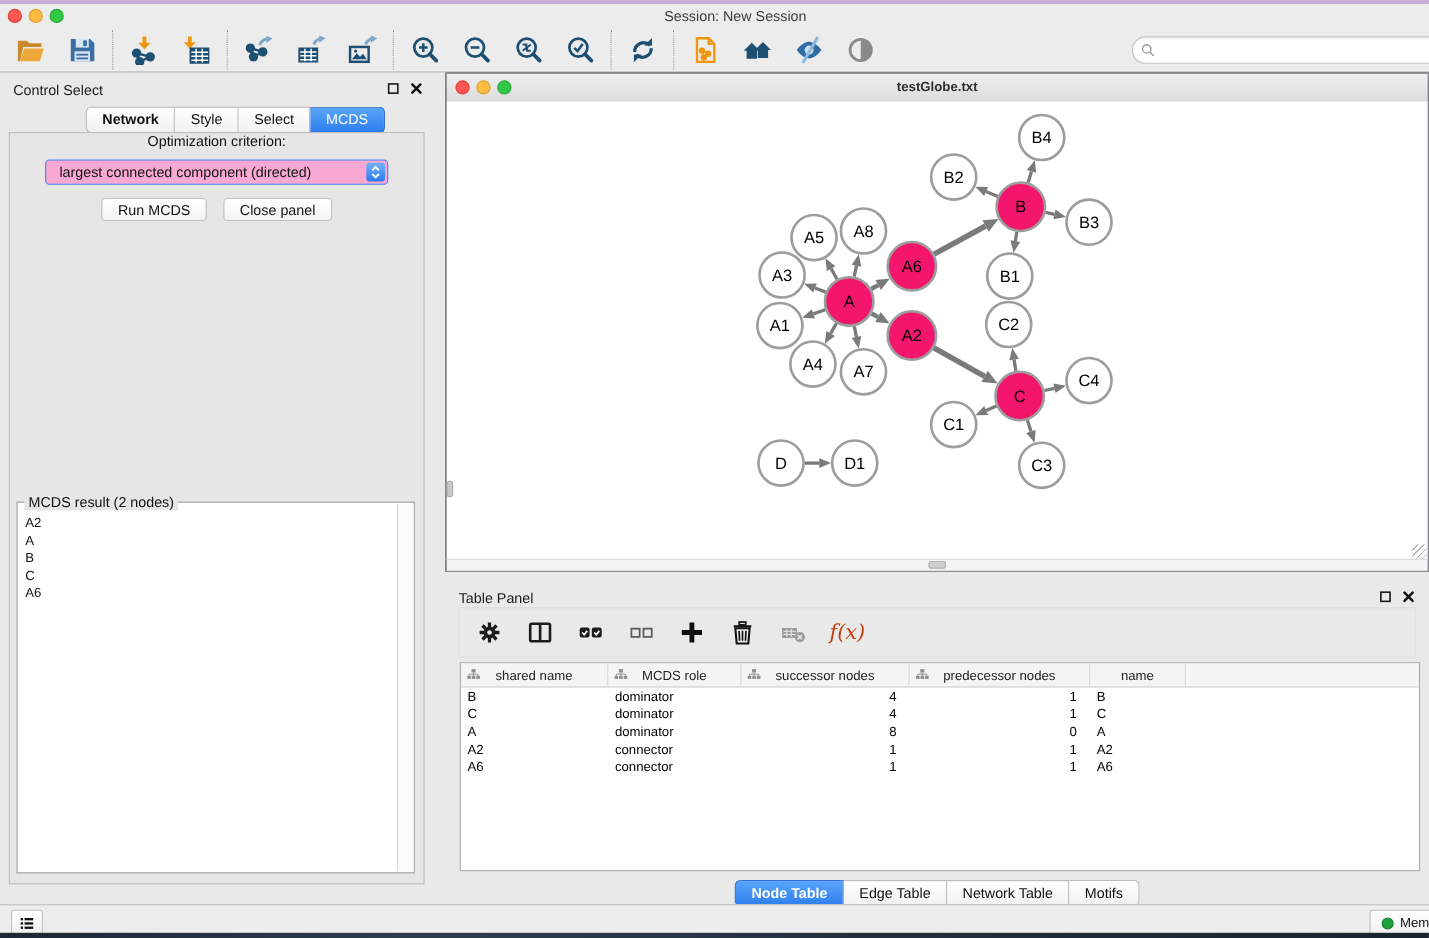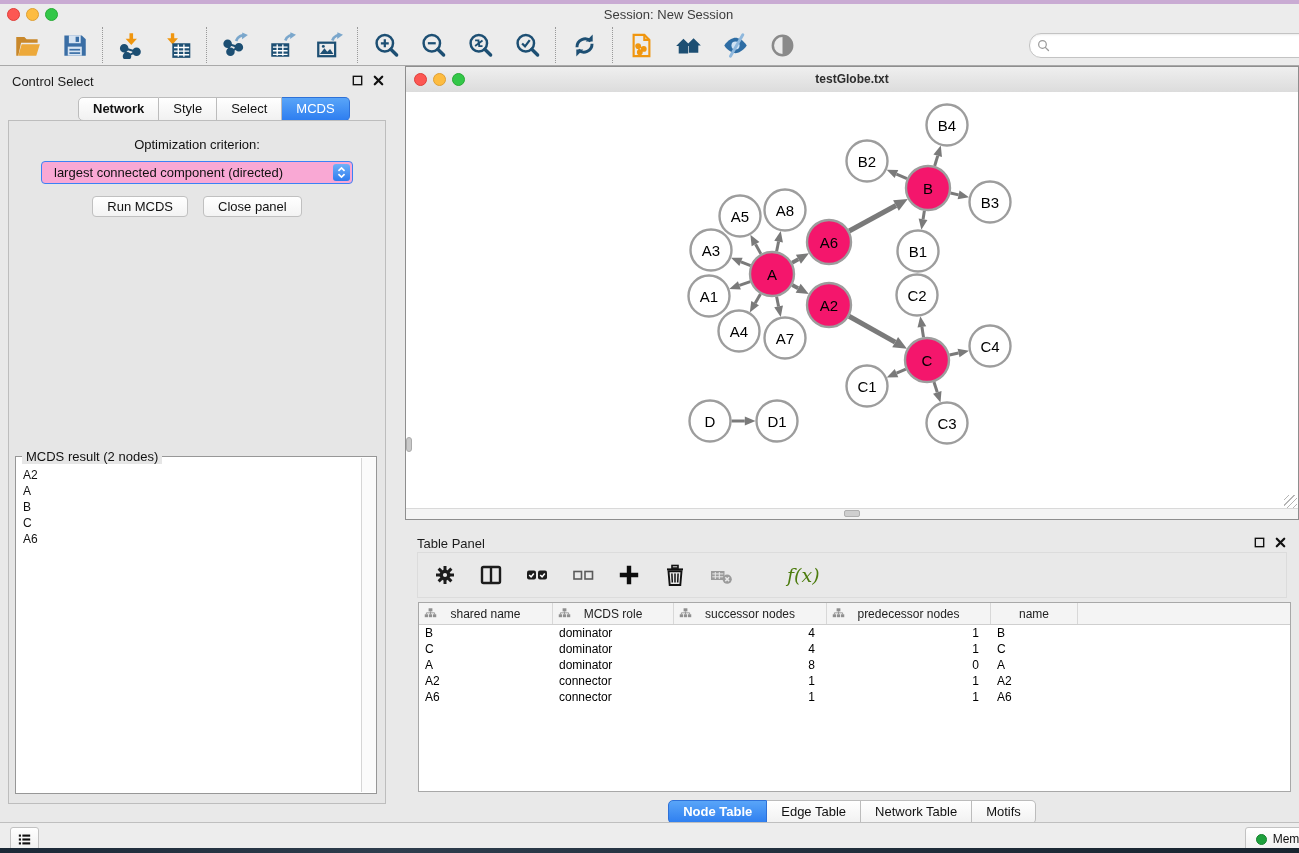--- a/index.html
+++ b/index.html
@@ -44,21 +44,21 @@
   .cpanel .panel-icons{right:12px;}
   .panel-icons svg{width:13px;height:13px;}
   .cp-tabs{position:absolute;left:78px;top:31px;display:flex;}
   .seg{height:22px;line-height:22px;padding:0 14px;background:linear-gradient(#ffffff,#f1f1f1);
        border:1px solid #bcbcbc;border-left:none;font-size:13px;color:#111;text-align:center;}
   .seg:first-child{border-left:1px solid #bcbcbc;border-radius:5px 0 0 5px;font-weight:bold;}
   .seg:last-child{border-radius:0 5px 5px 0;}
   .seg.active{background:linear-gradient(#59a5f8,#2e7ef0);color:#fff;border-color:#2e71d8;}
   .cp-body{position:absolute;left:8px;top:54px;width:378px;height:684px;background:#e6e6e6;
            border:1px solid #bdbdbd;box-sizing:border-box;}
-  .opt-label{margin-top:16px;text-align:center;font-size:13px;color:#111;}
+  .opt-label{text-align:center;font-size:13px;color:#111;}
   .cp-select{position:relative;margin:9px auto 0 auto;width:312px;height:23px;background:#f9a8d4;
              border:1px solid #3b82f6;border-radius:4px;box-sizing:border-box;}
   .cp-select .val{position:absolute;left:12px;top:3px;font-size:13px;color:#111;white-space:nowrap;}
   .cp-select .stepper{position:absolute;right:2px;top:2px;width:17px;height:17px;border-radius:3px;
              background:linear-gradient(#6fb1f9,#2d7bef);}
   .cp-select .stepper svg{width:17px;height:17px;}
   .cp-buttons{display:flex;justify-content:center;gap:15px;margin-top:12px;}
   .mac-btn{height:21px;line-height:20px;padding:0 14px;font-size:13px;color:#111;
            background:linear-gradient(#ffffff,#f3f3f3);border:1px solid #c0c0c0;border-radius:4px;}
   .fieldset{position:absolute;left:6px;top:335px;width:362px;height:338px;background:#fff;
@@ -85,21 +85,21 @@
   .resize-grip{position:absolute;right:1px;bottom:11px;width:13px;height:13px;
         background:repeating-linear-gradient(135deg,transparent 0 3px,#b5b5b5 3px 4px);}
 
   
   .tpanel{position:absolute;left:405px;top:462px;width:894px;height:294px;}
   .tpanel .panel-icons{right:12px;}
   .tp-toolbar{position:absolute;left:12px;top:24px;width:870px;height:46px;background:#e9e9e9;
         border:1px solid #dcdcdc;display:flex;align-items:center;gap:16px;padding-left:12px;box-sizing:border-box;}
   .tp-btn{width:30px;height:30px;display:flex;align-items:center;justify-content:center;}
   .tp-btn svg{width:24px;height:24px;}
-  .fx{font-family:"DejaVu Serif",serif;font-style:italic;font-size:19px;color:#4d7c0f;padding-left:2px;margin-left:33px;}
+  .fx{font-family:"DejaVu Serif",serif;font-style:italic;font-size:19px;color:#c2410c;padding-left:2px;}
   .tablebox{position:absolute;left:13px;top:74px;width:873px;height:190px;background:#fff;
         border:1px solid #a8a8a8;overflow:hidden;box-sizing:border-box;}
   .thead{display:flex;height:21px;background:#f4f4f4;border-bottom:1px solid #cfcfcf;}
   .th{position:relative;height:21px;box-sizing:border-box;border-right:1px solid #d8d8d8;
       display:flex;align-items:center;justify-content:center;font-size:12px;color:#222;}
   .th svg{position:absolute;left:5px;top:4px;width:13px;height:12px;}
   .tr{display:flex;height:16px;}
   .td{height:16px;line-height:16px;box-sizing:border-box;font-size:12px;color:#000;
       padding:0 12px 0 6px;white-space:nowrap;overflow:hidden;}
   .td.right{text-align:right;}

